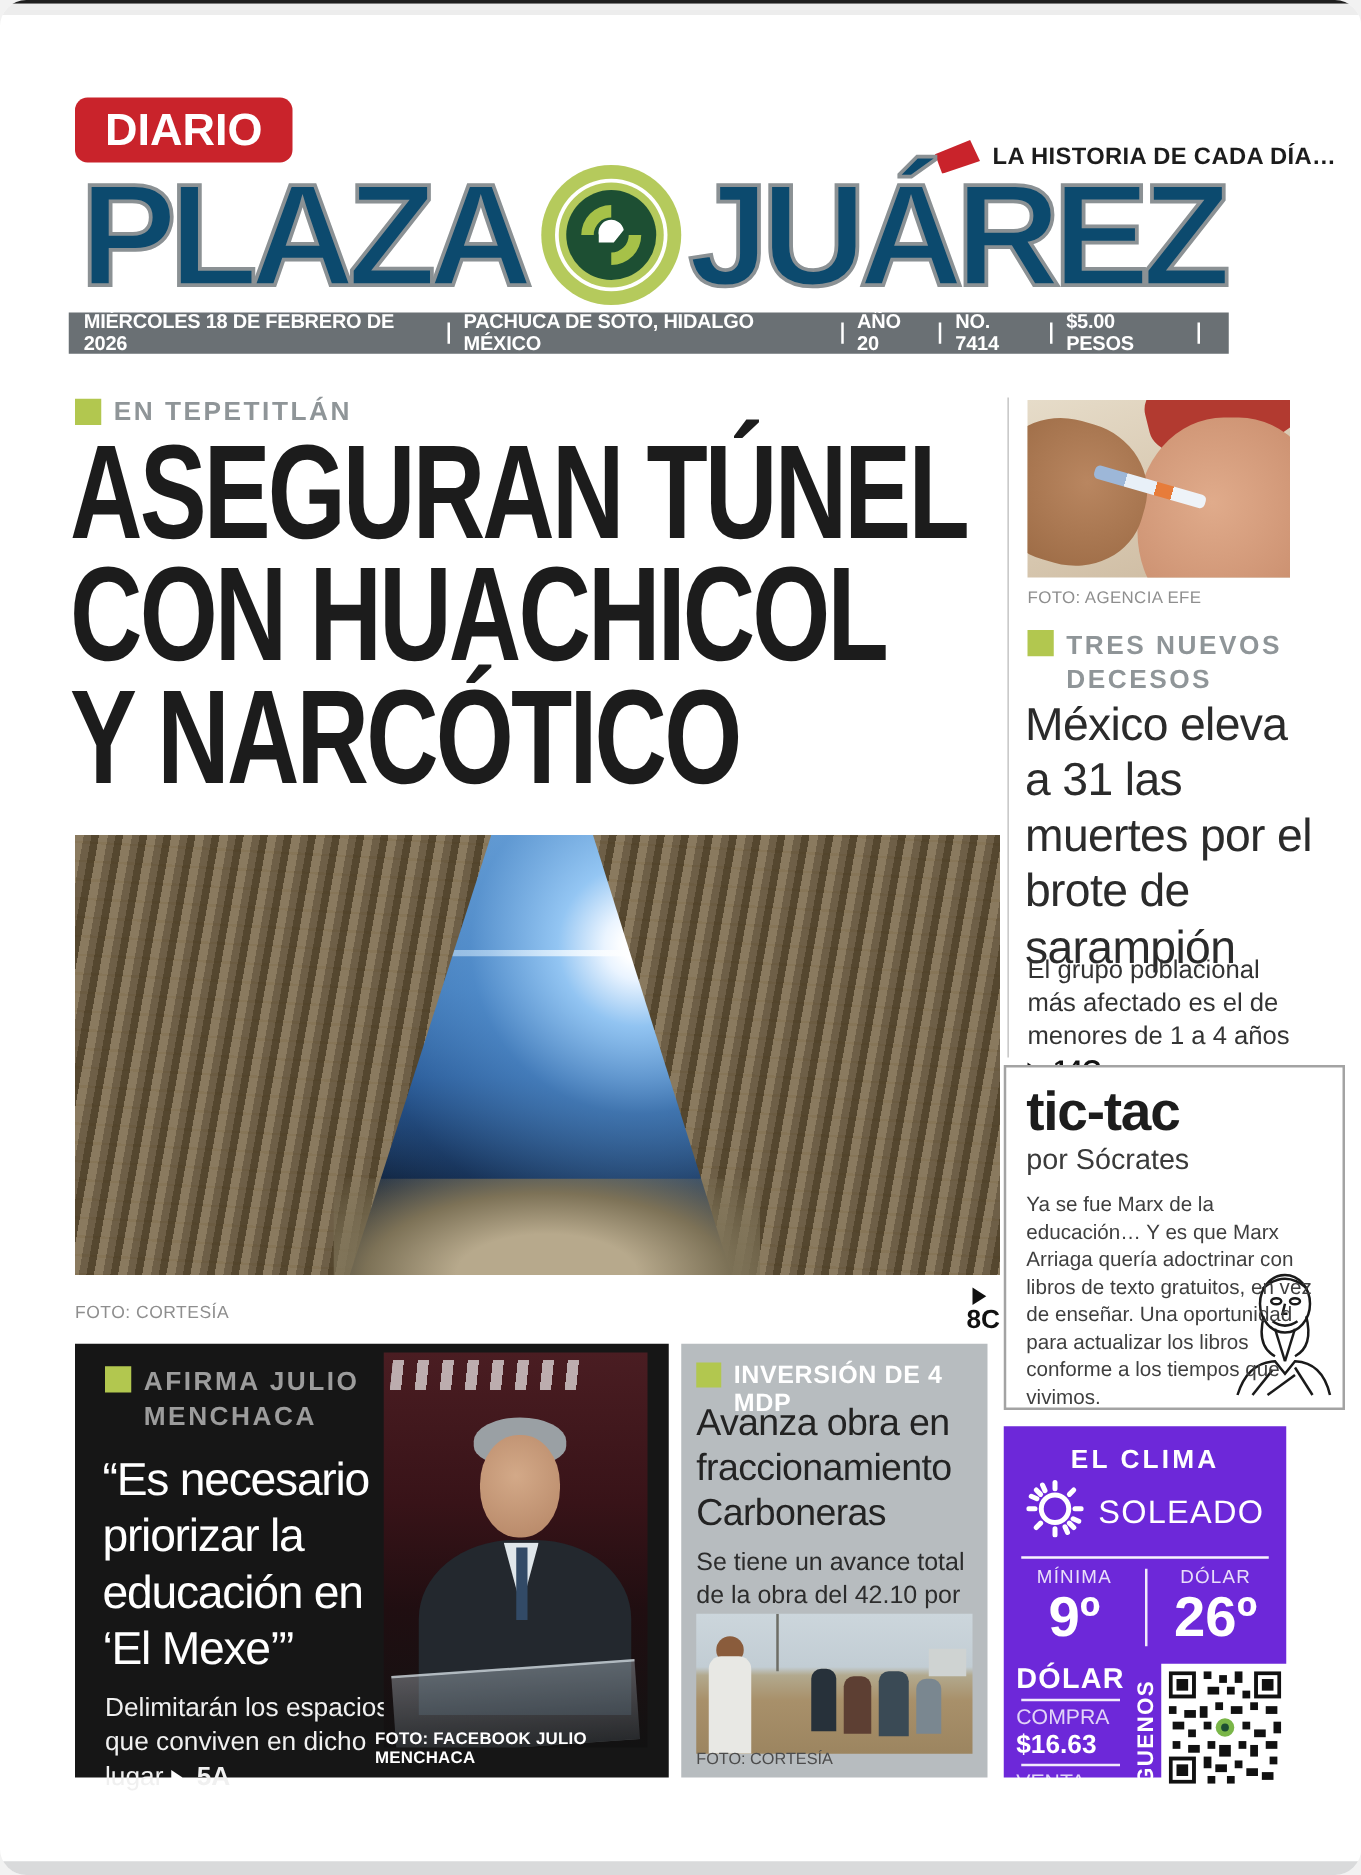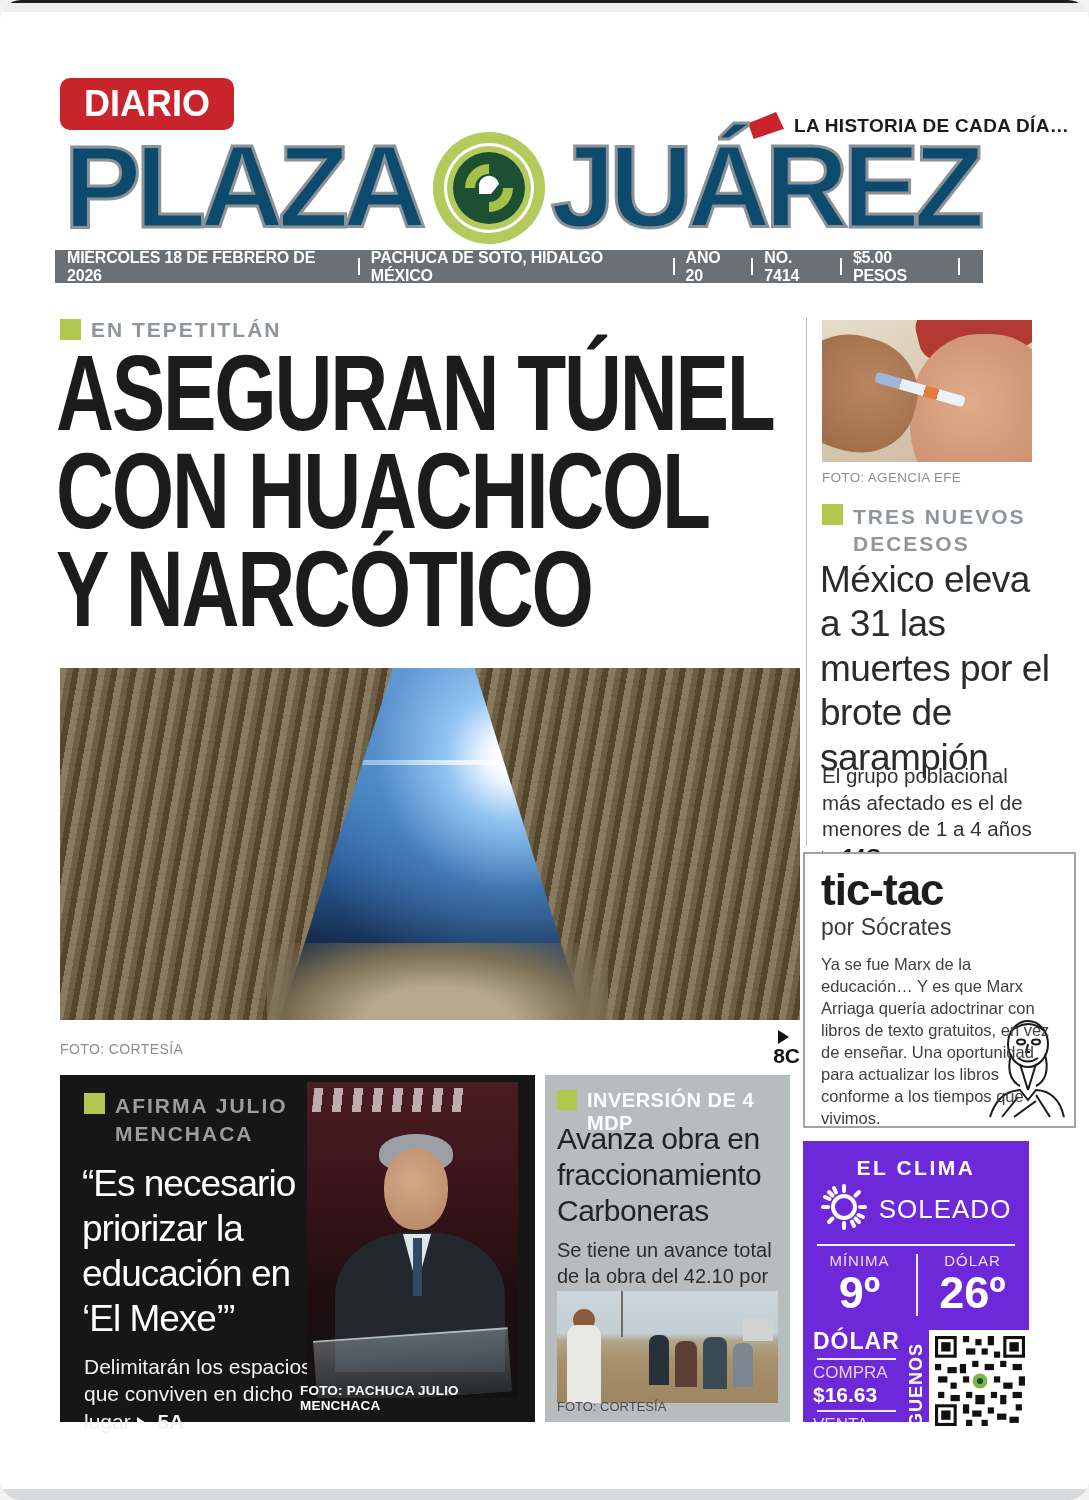--- a/index.html
+++ b/index.html
@@ -289,21 +289,21 @@
     </div>
     <div class="pd-photo">
       <div class="jm jm-glyphs"></div>
       <div class="jm jm-hair"></div>
       <div class="jm jm-face"></div>
       <div class="jm jm-suit"></div>
       <div class="jm jm-shirt"></div>
       <div class="jm jm-tie"></div>
       <div class="jm jm-podium"></div>
     </div>
-    <div class="pd-credit">FOTO: PACHUCA JULIO MENCHACA</div>
+    <div class="pd-credit">FOTO: FACEBOOK JULIO MENCHACA</div>
   </div>
 
   <div class="panel-gray">
     <div class="kicker pg-kicker">
       <span class="ksq"></span>
       <span>INVERSIÓN DE 4 MDP</span>
     </div>
     <div class="pg-headline">Avanza obra en fraccionamiento Carboneras</div>
     <div class="pg-body">
       <span>Se tiene un avance total de la obra del 42.10 por ciento</span>

